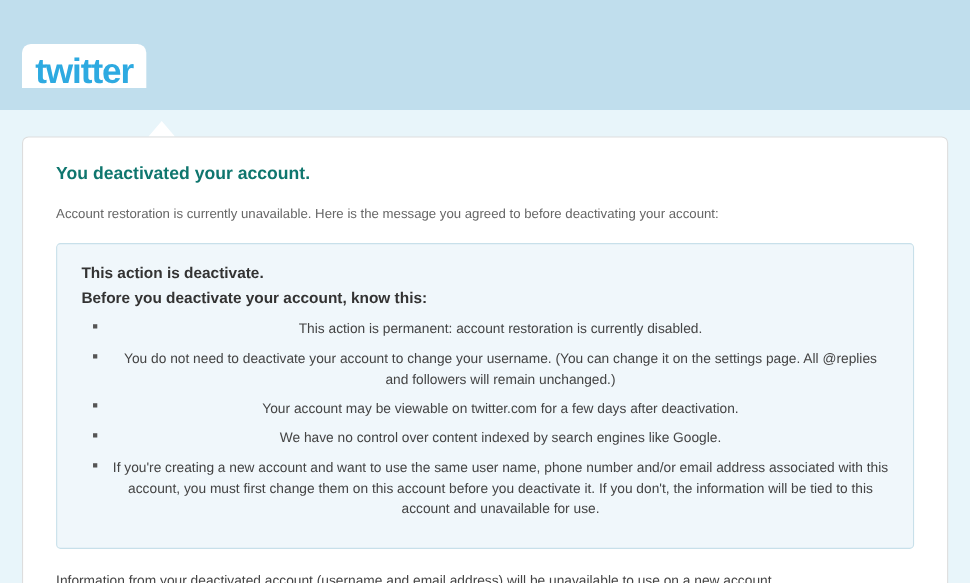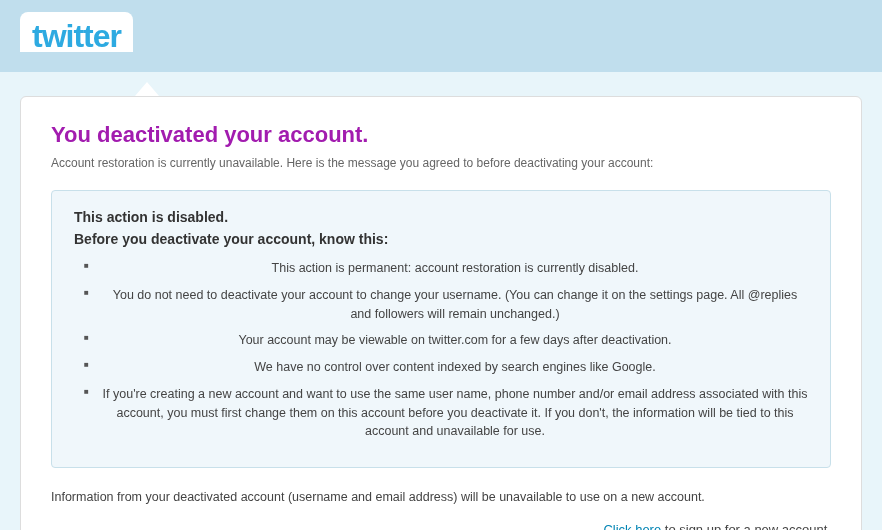--- a/index.html
+++ b/index.html
@@ -13,20 +13,21 @@
 
     
     .header {
       background-color: #c0deed;
       height: 72px;
       display: flex;
       align-items: center;
       justify-content: space-between;
       padding: 0 20px;
       position: relative;
+      margin-top: 28px;
     }
     .logo-area {
       display: flex;
       align-items: center;
     }
     .logo-box {
       background-color: white;
       border-radius: 8px;
       padding: 6px 12px;
       display: flex;
@@ -87,24 +88,24 @@
     
     .content-card {
       background-color: white;
       border: 1px solid #ddd;
       border-radius: 6px;
       padding: 25px 30px 30px;
       margin-bottom: 10px;
     }
 
     .page-title {
-      font-size: 22px;
-      font-weight: bold;
-      color: #a21caf;
-      margin-bottom: 8px;
+      font-size: 16px;
+      font-weight: bold;
+      color: #0f766e;
+      margin-bottom: 19px;
     }
 
     .subtitle {
       font-size: 12px;
       color: #666;
       margin-bottom: 20px;
     }
 
     .info-box {
       background-color: #f0f7fb;
@@ -185,21 +186,21 @@
 <div class="main-wrapper">
 
   <div class="bubble-pointer"></div>
 
   <div class="content-card">
 
     <h1 class="page-title">You deactivated your account.</h1>
     <p class="subtitle">Account restoration is currently unavailable. Here is the message you agreed to before deactivating your account:</p>
 
     <div class="info-box">
-      <p class="info-box-title1">This action is disabled.</p>
+      <p class="info-box-title1">This action is deactivate.</p>
       <p class="info-box-title2">Before you deactivate your account, know this:</p>
       <ul class="bullet-list">
         <li><span>This action is permanent: account restoration is currently disabled.</span></li>
         <li><span>You do not need to deactivate your account to change your username. (You can change it on the settings page. All @replies and followers will remain unchanged.)</span></li>
         <li><span>Your account may be viewable on twitter.com for a few days after deactivation.</span></li>
         <li><span>We have no control over content indexed by search engines like Google.</span></li>
         <li><span>If you're creating a new account and want to use the same user name, phone number and/or email address associated with this account, you must first change them on this account before you deactivate it. If you don't, the information will be tied to this account and unavailable for use.</span></li>
       </ul>
     </div>
 

